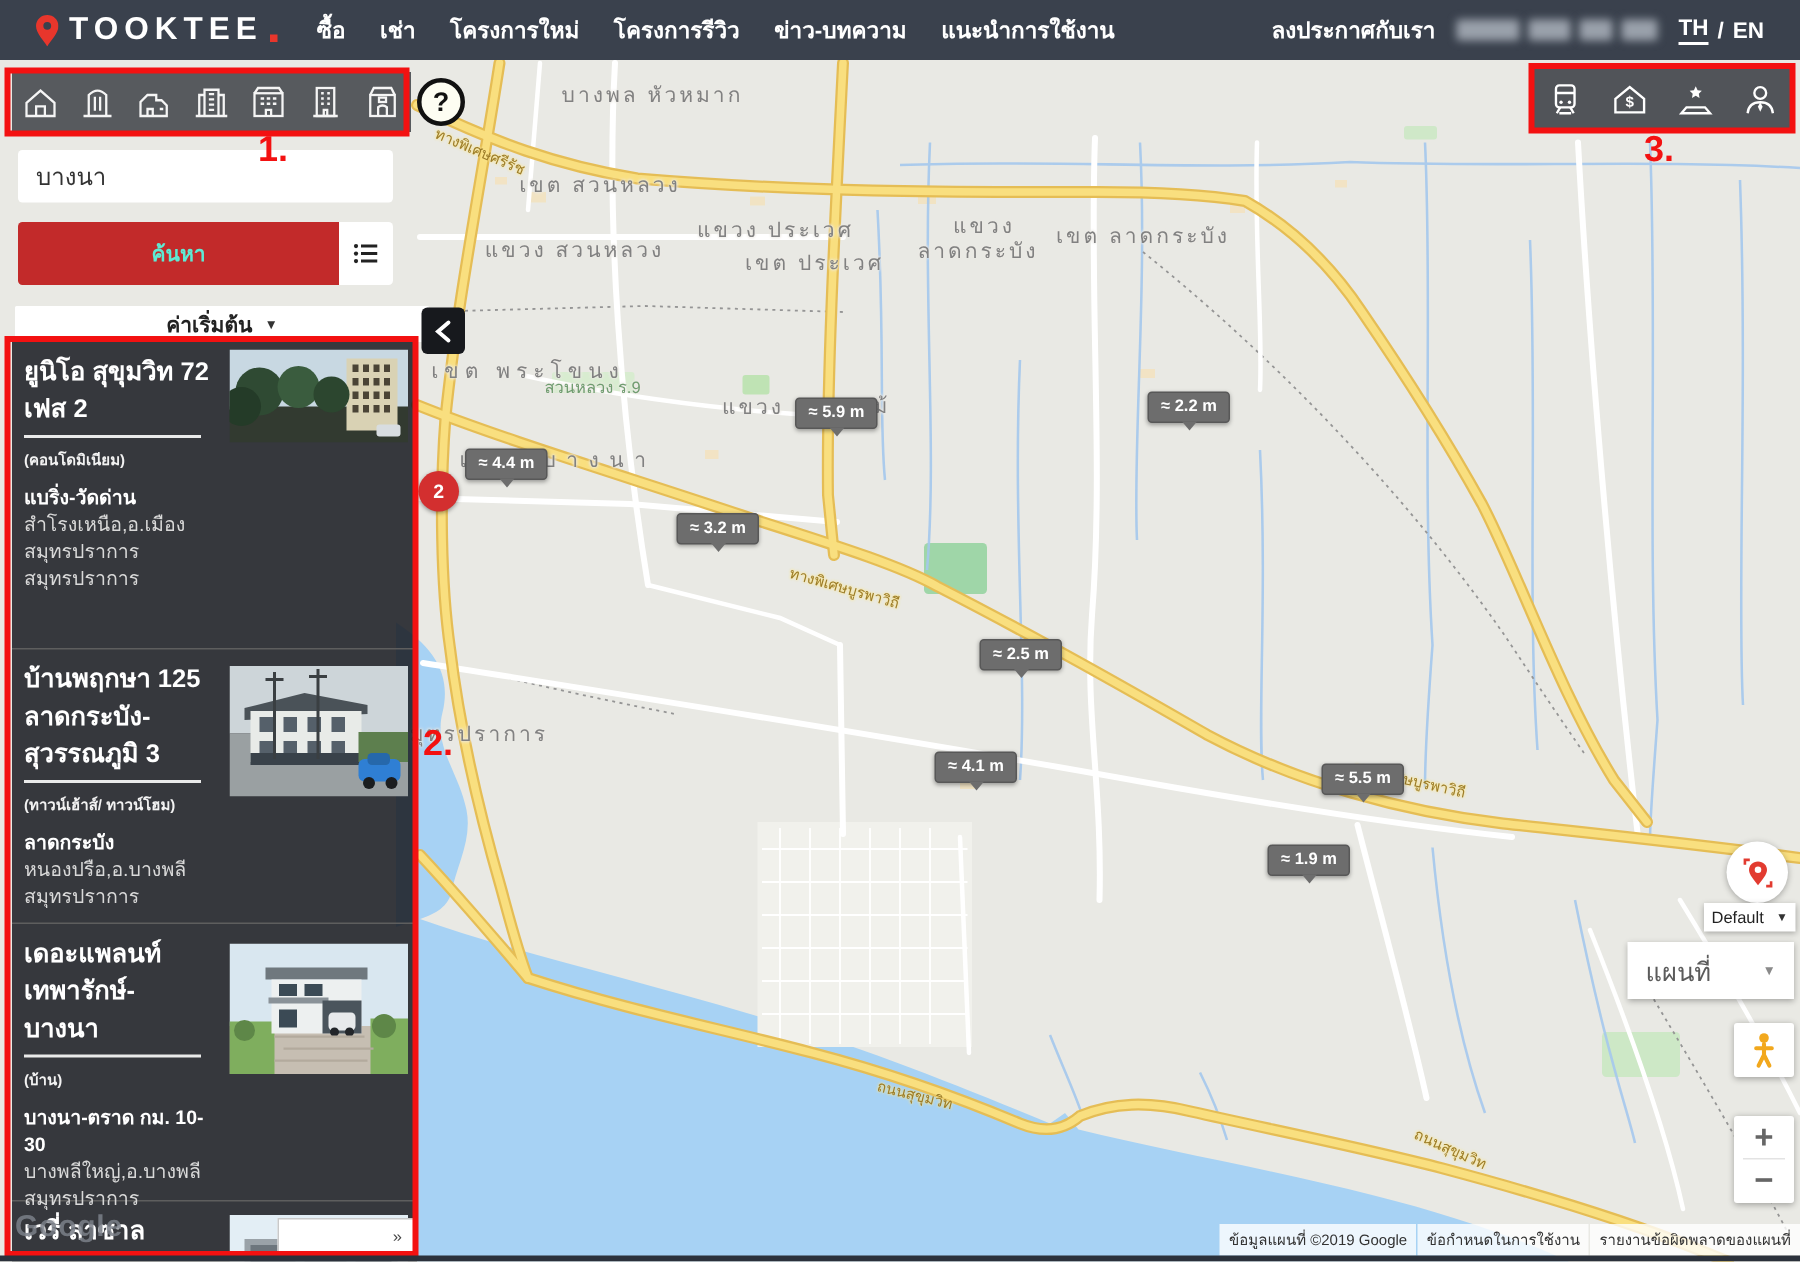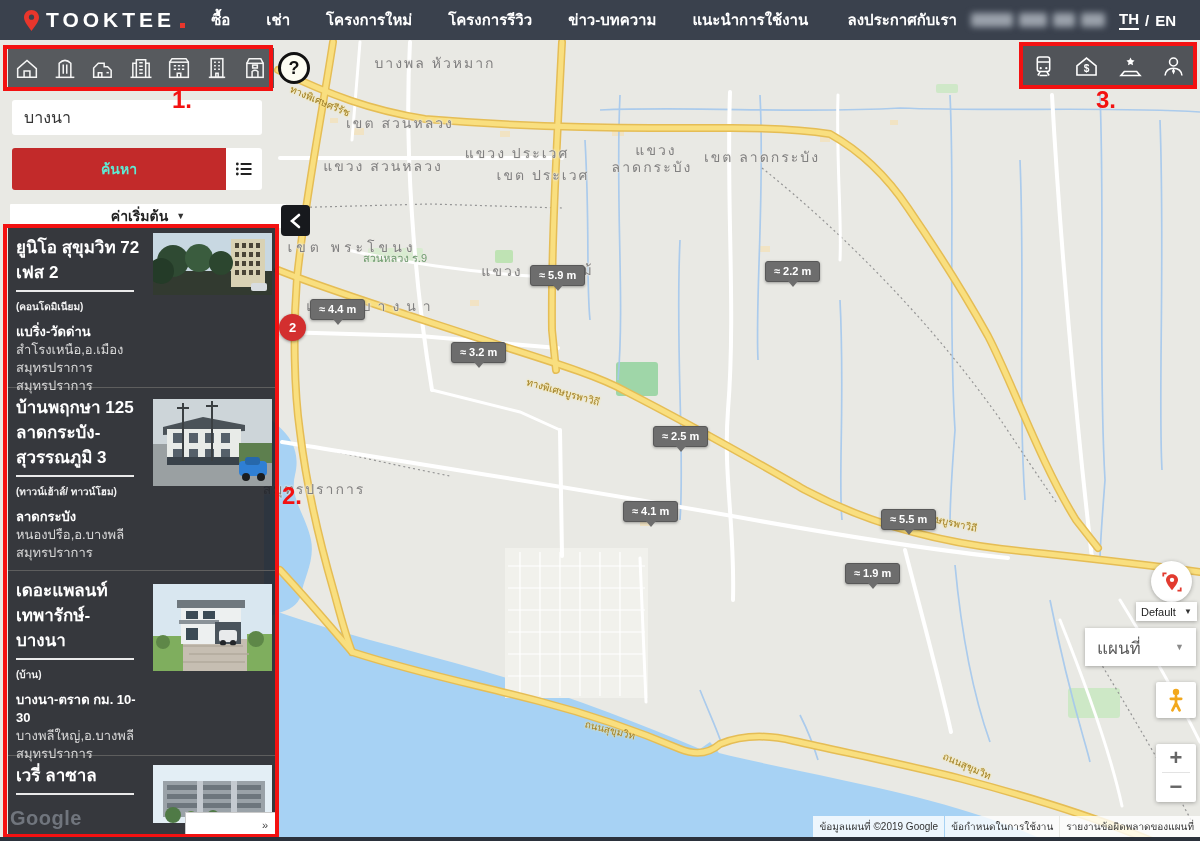--- a/index.html
+++ b/index.html
@@ -6,21 +6,21 @@
   html,body { width:1200px; height:841px; }
   body { font-family:"Liberation Sans","DejaVu Sans",sans-serif; overflow:hidden; position:relative; background:#e9e9e4; }
   .abs { position:absolute; }
 
   
   .nav { position:absolute; left:0; top:0; width:1200px; height:40px; background:#3a414d; z-index:50;
          display:flex; align-items:center; color:#fff; }
   .brand { display:flex; align-items:center; gap:7px; margin-left:24px; cursor:pointer; }
   .brand-text { font-size:21px; font-weight:bold; letter-spacing:4px; color:#fff; }
   .brand-dot { width:5px; height:5px; background:#e8362c; display:inline-block; margin-left:-2px; margin-top:10px; }
-  .menu { display:flex; gap:36px; margin-left:26px; font-size:15px; font-weight:bold; }
+  .menu { display:flex; gap:23px; margin-left:26px; font-size:15px; font-weight:bold; }
   .menu span { cursor:pointer; }
   .nav-right { margin-left:auto; margin-right:24px; display:flex; align-items:center; gap:14px; font-size:15px; font-weight:bold; }
   .phone-blur { display:flex; gap:6px; align-items:center; }
   .phone-blur i { display:block; height:14px; background:#9aa1ab; border-radius:2px; filter:blur(3px); }
   .lang { display:flex; gap:6px; align-items:center; }
   .lang .th { border-bottom:2px solid #fff; padding-bottom:1px; cursor:pointer; }
   .lang .en { cursor:pointer; }
 
   
   .mlbl { position:absolute; transform:translate(-50%,-50%); color:#818181; font-size:14px; letter-spacing:2px;
@@ -335,21 +335,21 @@
 </div>
 
 <div class="collapse-tab">
   <svg width="13" height="16" viewBox="0 0 13 16">
     <path d="M10,2 L3,8 L10,14" stroke="#fff" stroke-width="2.6" fill="none" stroke-linecap="round"></path>
   </svg>
 </div>
 
 <div class="listings">
 
-  <div class="card" style="height:160px">
+  <div class="card" style="height:205px">
     <div class="card-left">
       <div class="c-title">ยูนิโอ สุขุมวิท 72</div>
       <div class="c-title">เฟส 2</div>
       <div class="t-underline"></div>
       <div class="c-type">(คอนโดมิเนียม)</div>
       <div class="c-area">แบริ่ง-วัดด่าน</div>
       <div class="c-addr">สำโรงเหนือ,อ.เมือง</div>
       <div class="c-addr">สมุทรปราการ</div>
       <div class="c-addr">สมุทรปราการ</div>
     </div>

